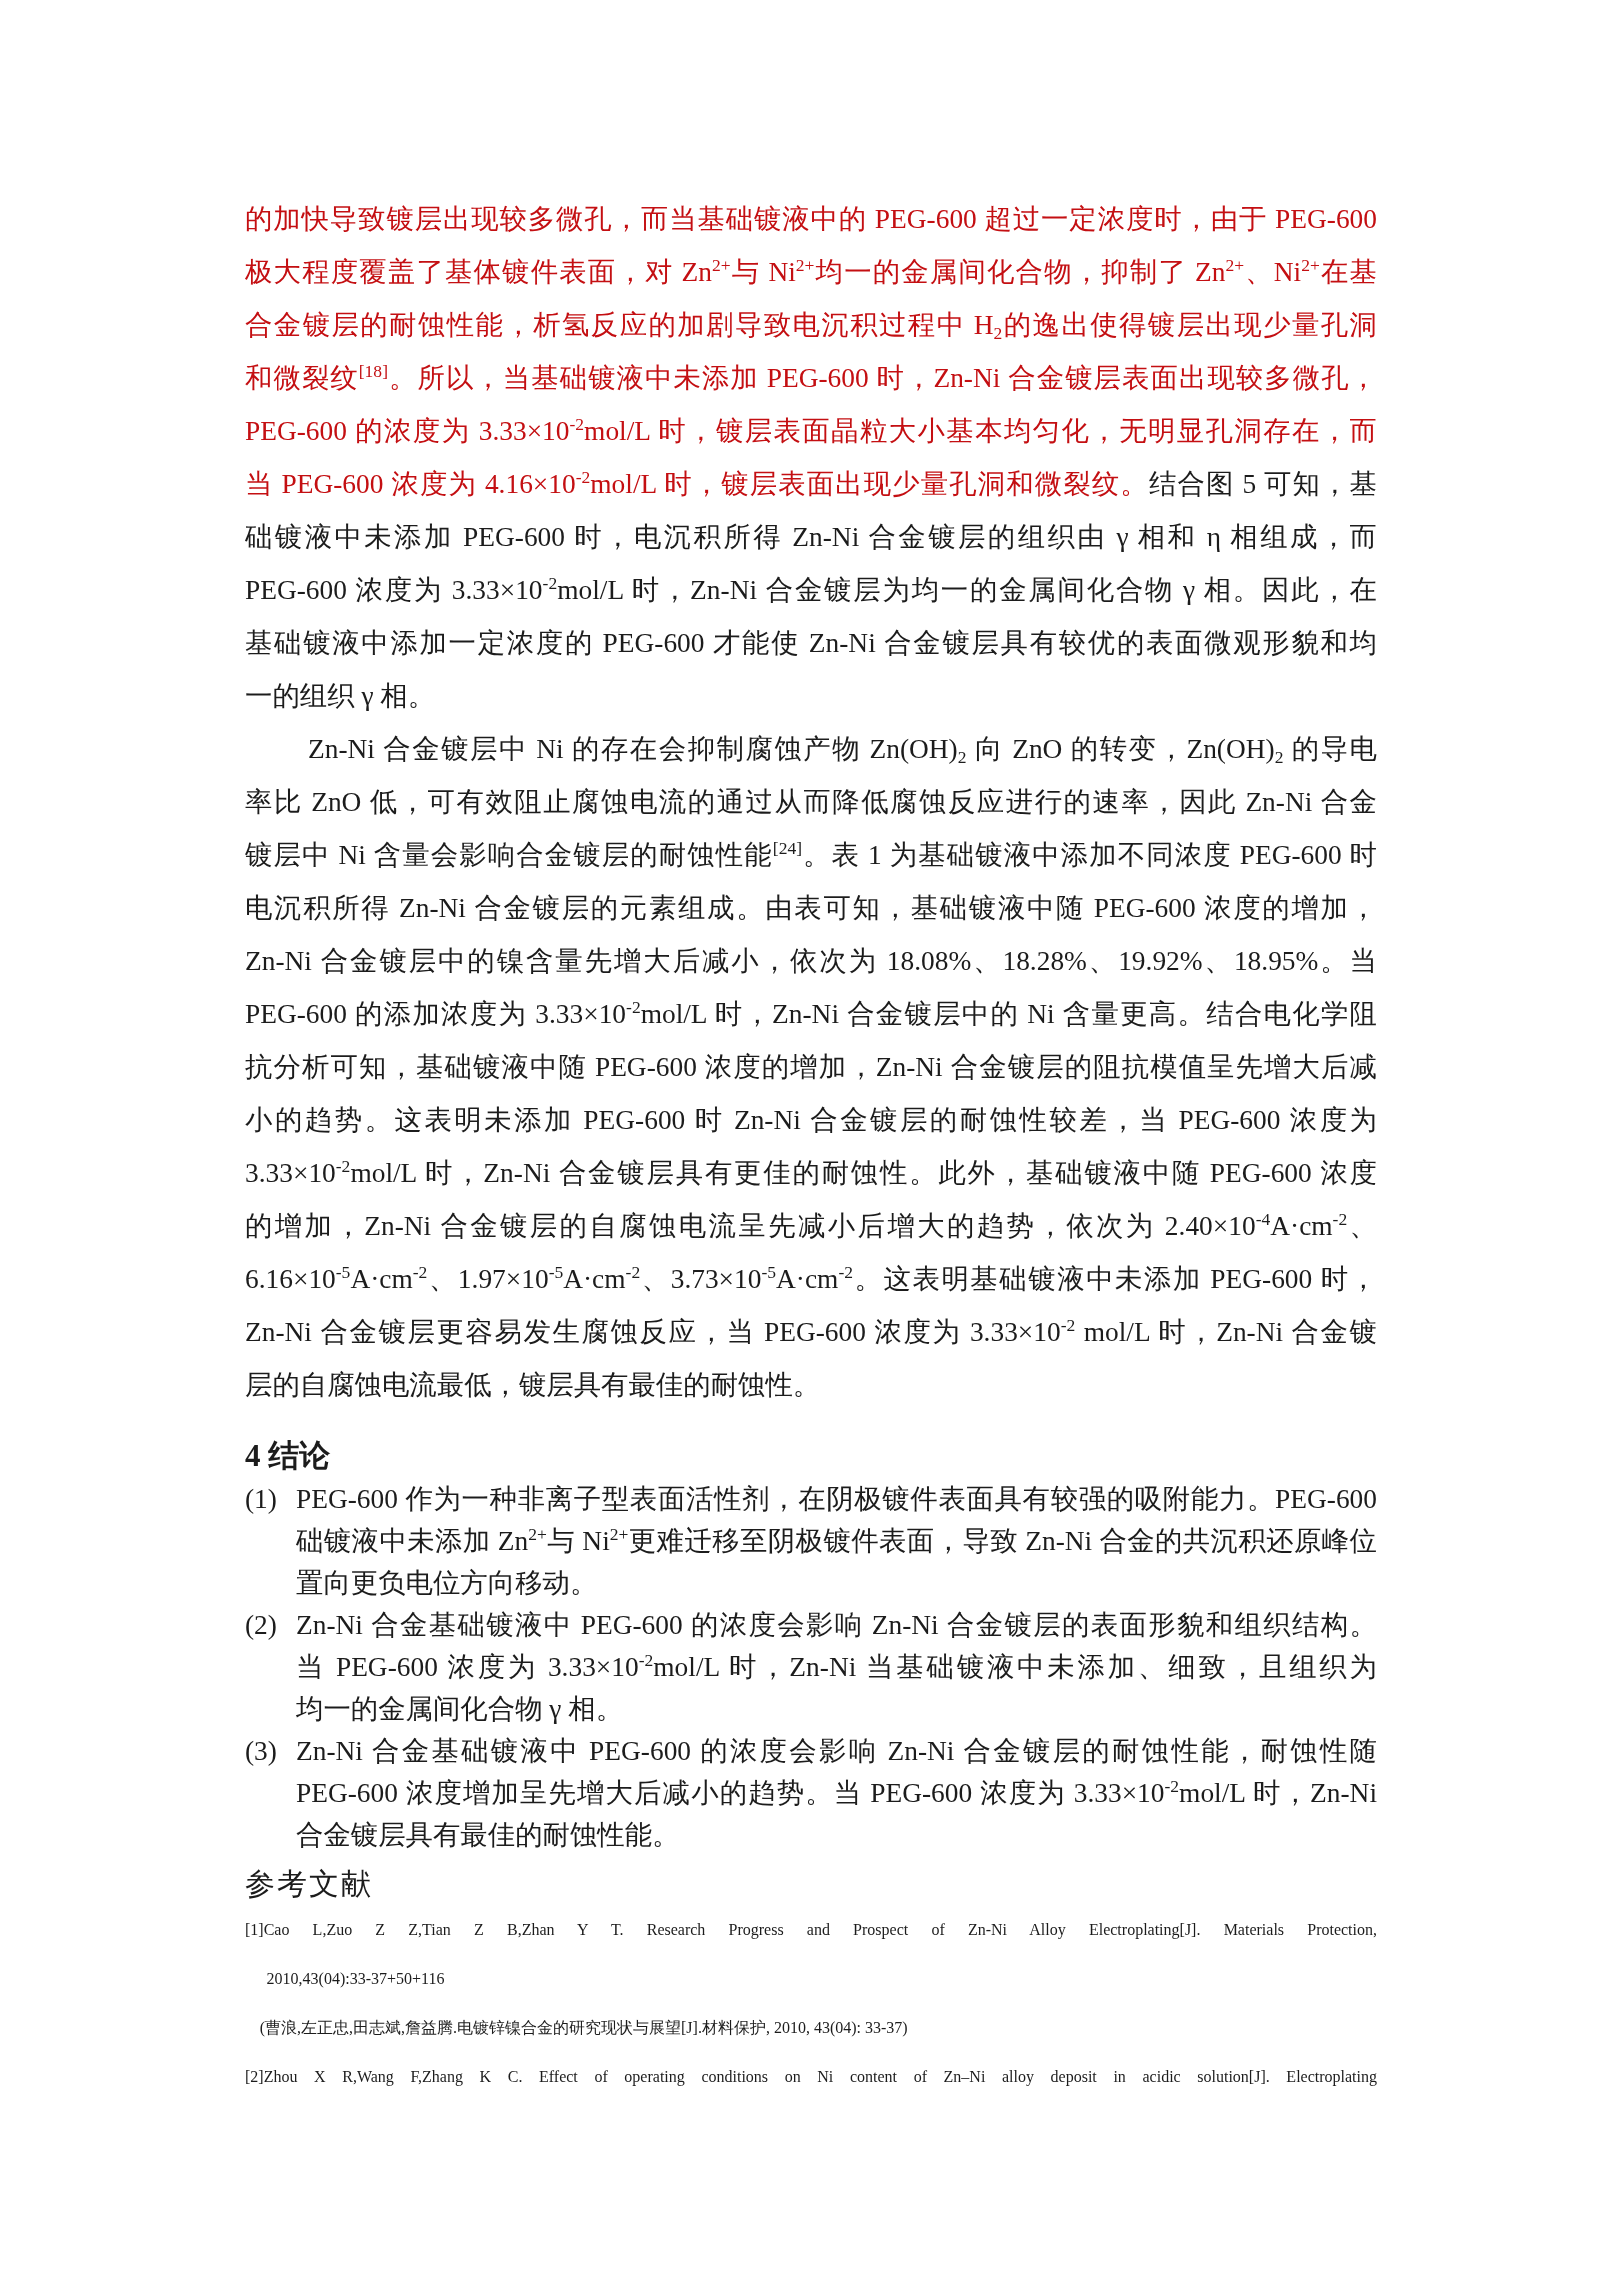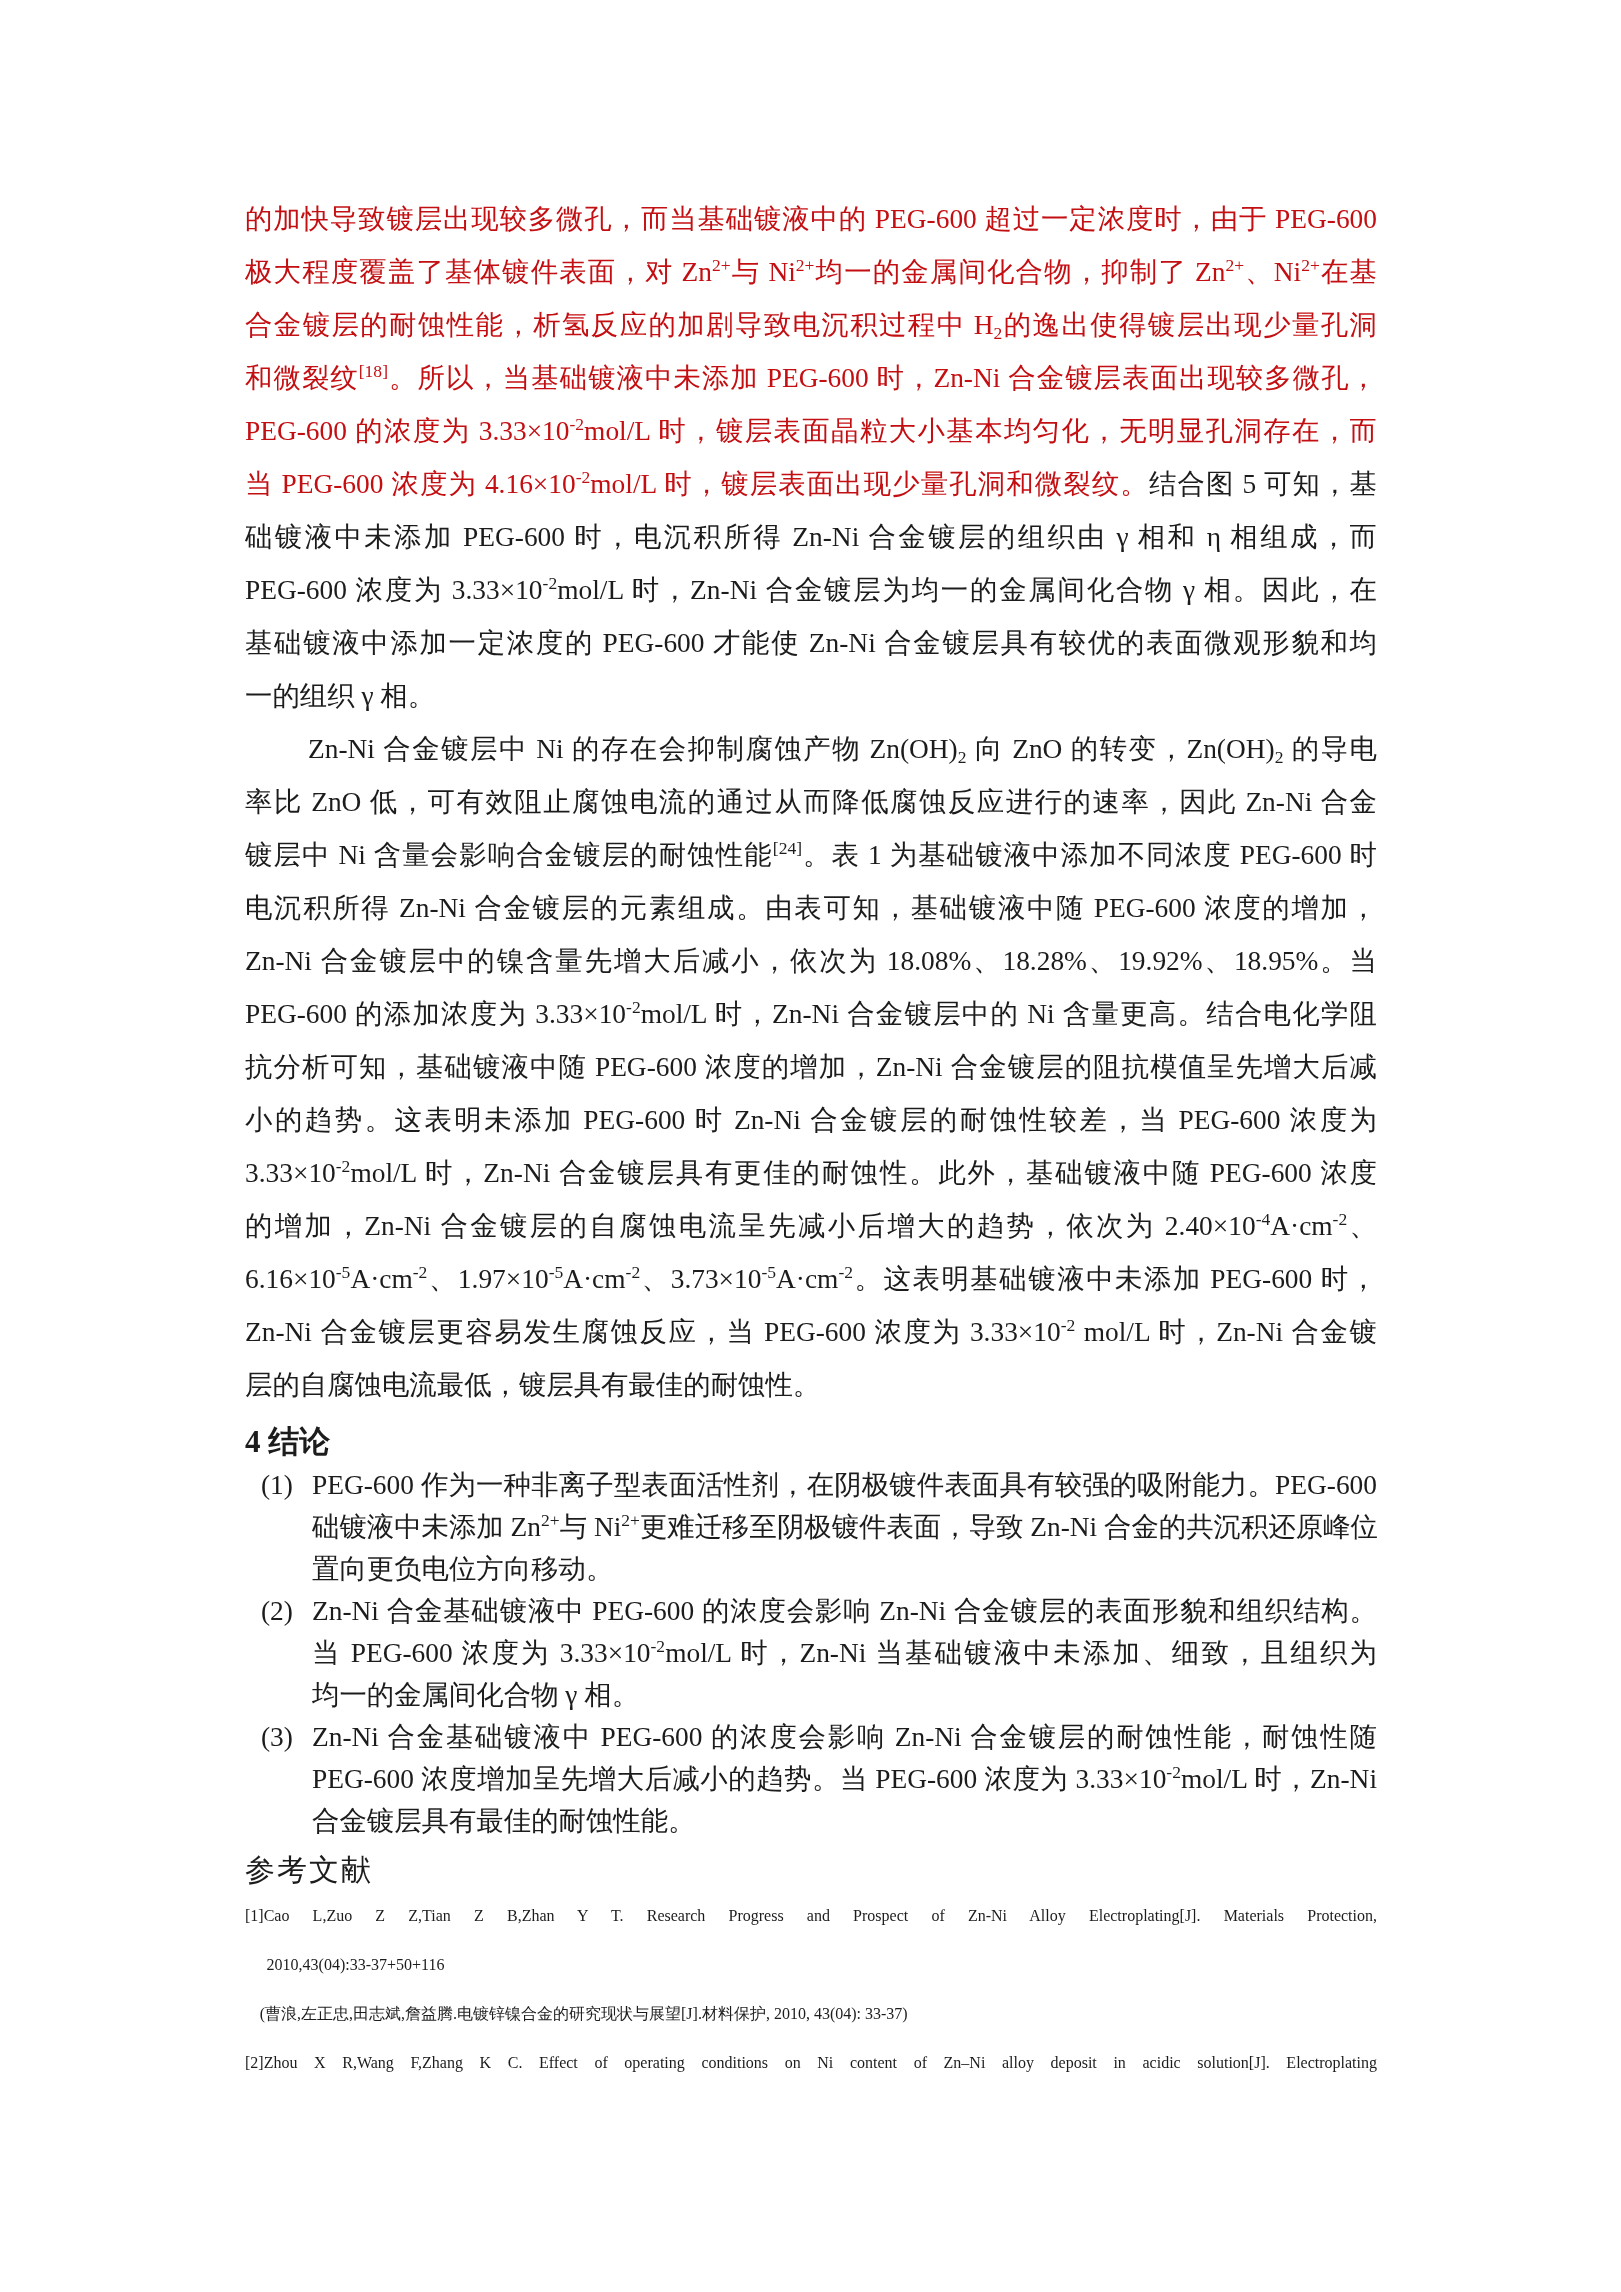--- a/index.html
+++ b/index.html
@@ -24,38 +24,37 @@
     font-size: 27.4px;
     white-space: nowrap;
     overflow: hidden;
   }
   .concln {
     height: 42px;
     line-height: 42px;
     font-size: 27.4px;
     white-space: nowrap;
     overflow: hidden;
-    margin-left: 16px;
   }
   .refln {
     height: 49px;
     line-height: 49px;
     font-size: 16px;
     white-space: nowrap;
     overflow: hidden;
   }
   .j { text-align: justify; text-align-last: justify; }
   .cont { padding-left: 51px; }
   .marker { display: inline-block; width: 51px; }
   .sec-heading {
     height: 45px;
     line-height: 45px;
     font-size: 31px;
     font-weight: bold;
-    margin: 7px 0 0 0;
+    margin: 21px 0 0 0;
   }
   .ref-heading {
     height: 43px;
     line-height: 43px;
     font-size: 30px;
     font-weight: normal;
     letter-spacing: 2px;
     margin: 5.9px 0 0 0;
   }
   .sup { font-size: 0.64em; position: relative; top: -0.55em; }

